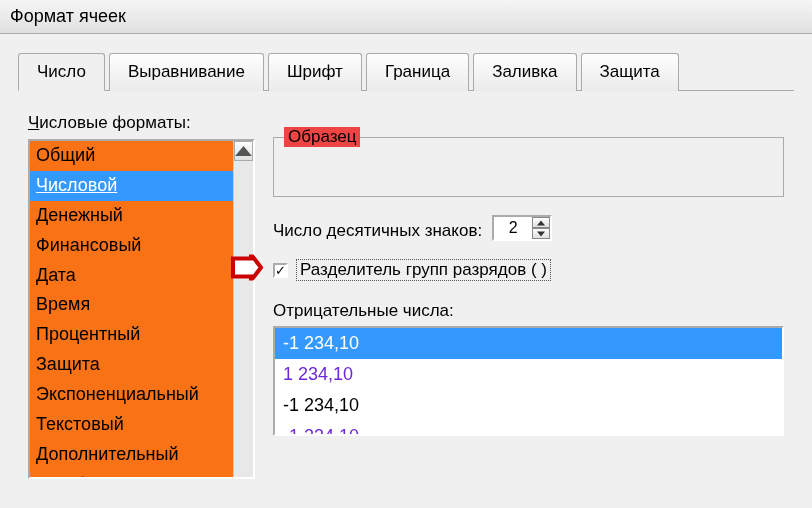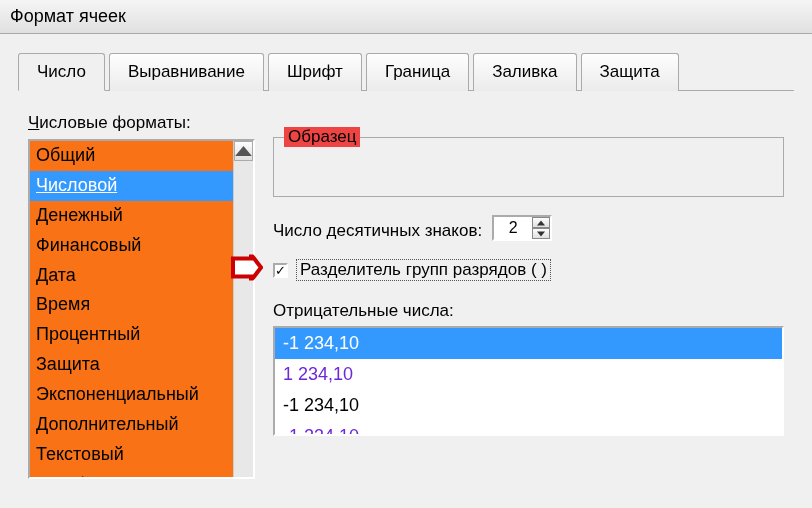--- a/index.html
+++ b/index.html
@@ -255,22 +255,22 @@
           <div class="listbox-inner" id="formats-list">
               <div class="list-item">Общий</div>
               <div class="list-item selected">Числовой</div>
               <div class="list-item">Денежный</div>
               <div class="list-item">Финансовый</div>
               <div class="list-item">Дата</div>
               <div class="list-item">Время</div>
               <div class="list-item">Процентный</div>
               <div class="list-item">Защита</div>
               <div class="list-item">Экспоненциальный</div>
+              <div class="list-item">Текстовый</div>
               <div class="list-item">Дополнительный</div>
-              <div class="list-item">Текстовый</div>
               <div class="list-item">(все форматы)</div>
             </div>
           <div class="scrollbar">
             <div class="scroll-btn">
               <svg viewBox="0 0 10 6">
                   <polygon points="5,0 10,6 0,6" fill="#555"></polygon>
                 </svg>
             </div>
           </div>
         </div>

